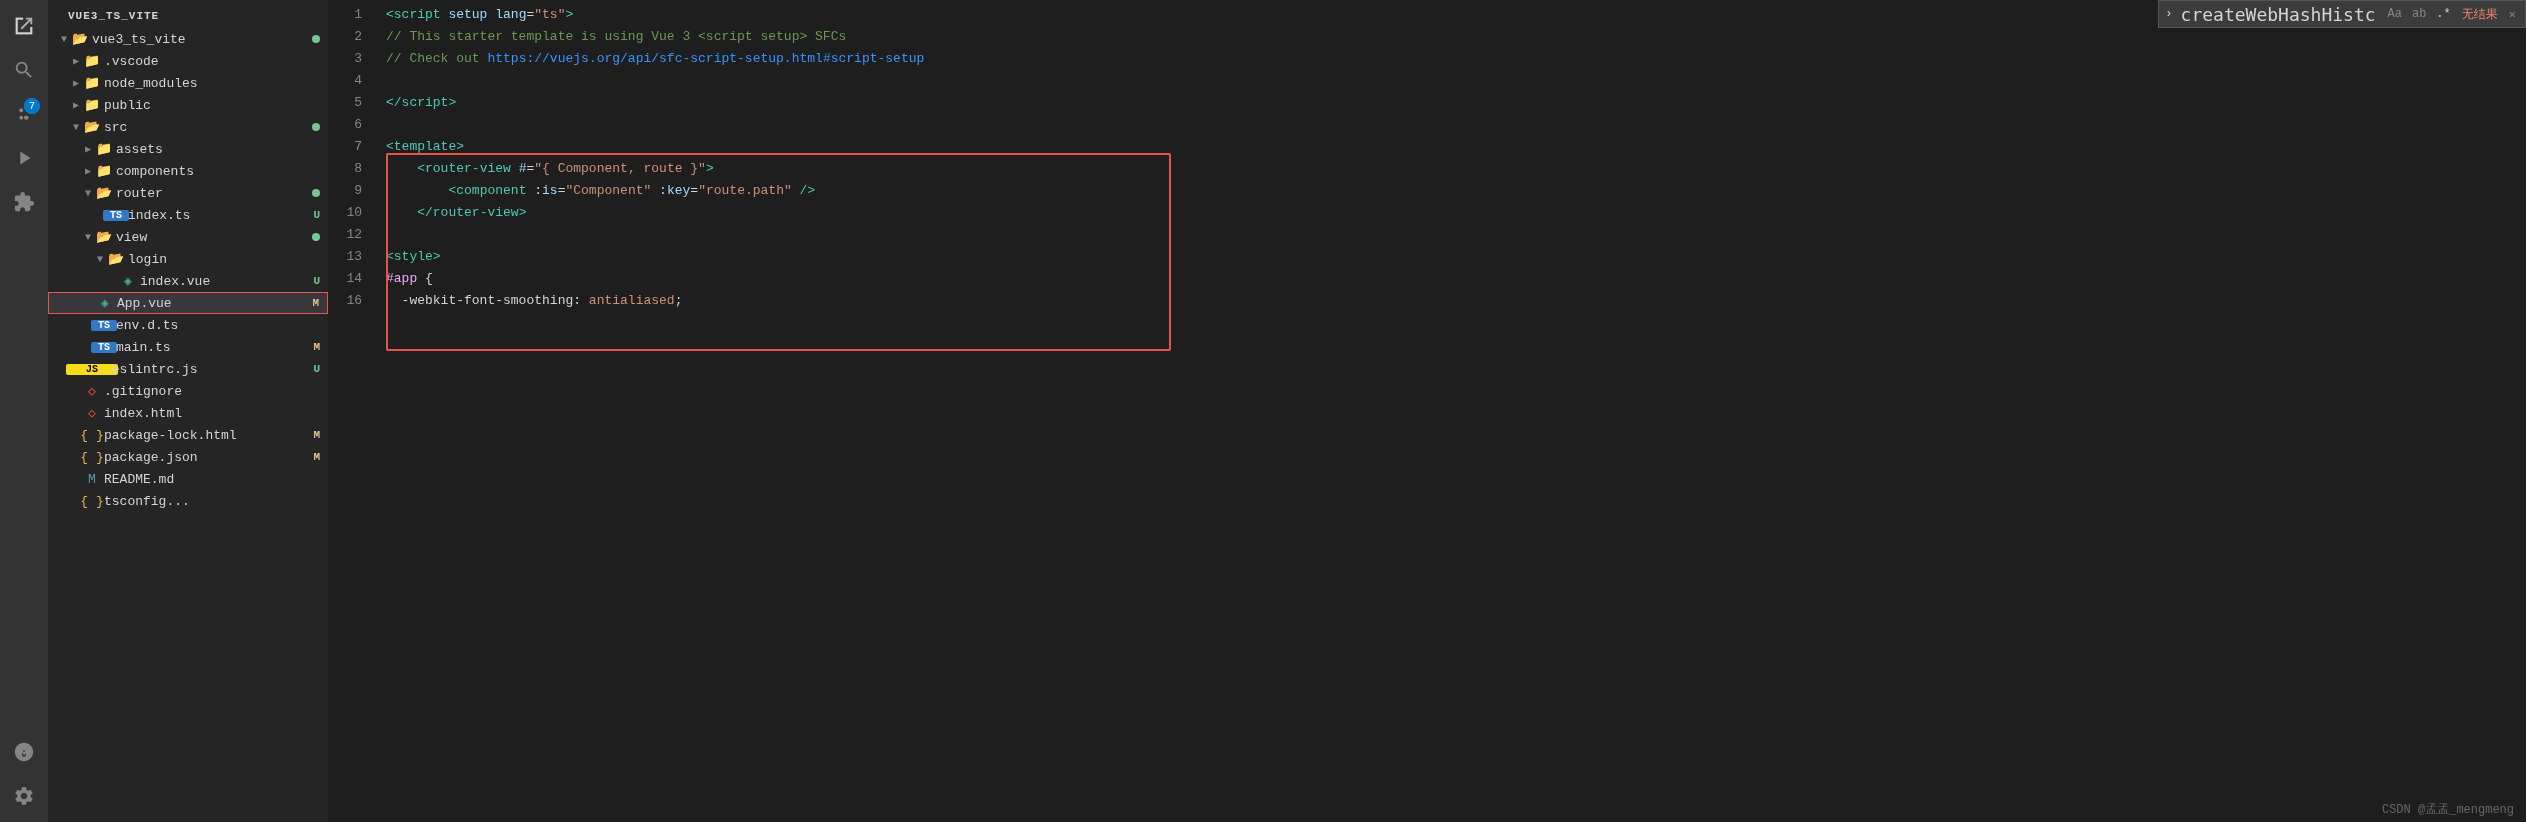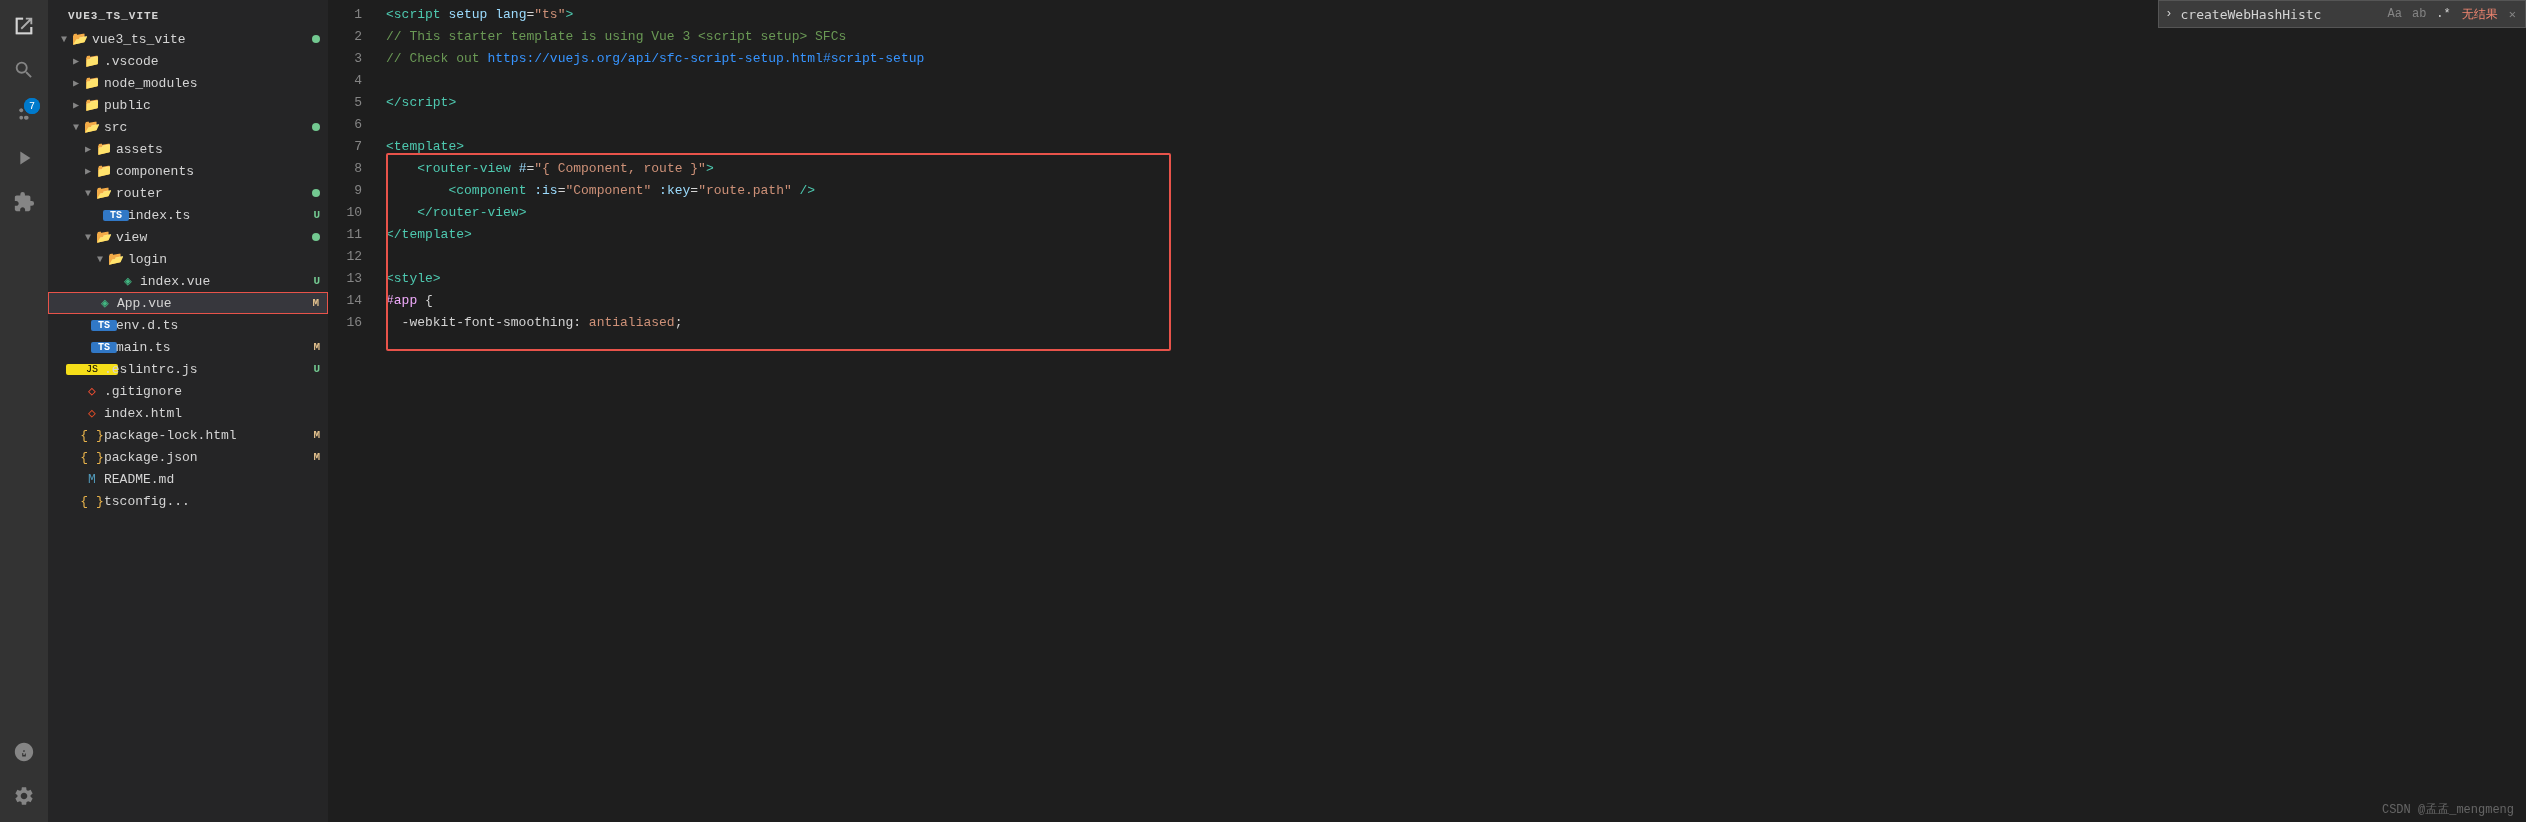--- a/index.html
+++ b/index.html
@@ -208,21 +208,21 @@
       position: fixed;
       bottom: 4px;
       right: 12px;
       color: #666;
       font-size: 12px;
     }
 
     
     .icon-vue { color: #42b883; }
     .icon-ts { color: #3178c6; font-size: 10px; font-weight: bold; background: #3178c6; color: white; border-radius: 2px; padding: 0 7px; }
-    .icon-js { color: #f5de19; font-size: 10px; font-weight: normal; background: #f5de19; color: black; border-radius: 2px; padding: 0 20px; }
+    .icon-js { color: #f5de19; font-size: 10px; font-weight: bold; background: #f5de19; color: black; border-radius: 2px; padding: 0 20px; }
     .icon-folder-open { color: #dcb67a; }
 
     .line-row { display: flex; }
   </style>
 </head>
 <body>
 
 <div class="activity-bar">
   <div class="activity-icon active" title="Explorer">
     <svg width="22" height="22" viewBox="0 0 24 24" fill="currentColor">
@@ -420,21 +420,21 @@
     <span class="tree-arrow" style="visibility:hidden">▶</span>
     <span class="tree-icon" style="color:#e8b34b">{ }</span>
     <span class="tree-label">tsconfig...</span>
   </div>
 </div>
 
 <div class="editor" style="position:relative;">
 
   <div class="search-bar" style="position:absolute; top:0; right:0; z-index:10;">
     <span style="color:#d4d4d4; font-size:12px; margin-right:4px;">›</span>
-    <input type="text" value="createWebHashHistc" style="background: transparent; border: none; outline: none; color: rgb(212, 212, 212); font-size: 13px; width: 200px; font-family: Consolas, monospace;">
+    <input type="text" value="createWebHashHistc" style="background: transparent; border: none; outline: none; color: rgb(212, 212, 212); font-size: 18px; width: 200px; font-family: Consolas, monospace;">
     <span class="search-icon-btn">Aa</span>
     <span class="search-icon-btn">ab</span>
     <span class="search-icon-btn" style="color:#d4d4d4;">.*</span>
     <span class="no-result">无结果</span>
     <span class="search-icon-btn" style="color:#858585; margin-left:4px;">✕</span>
   </div>
 
   <div style="padding-top: 4px; overflow: auto; flex:1; position:relative;">
 
     <div style="position:absolute; top:153px; left:58px; width:785px; height:198px; border:2px solid #e8534a; border-radius:2px; pointer-events:none; z-index:5;"></div>
@@ -481,24 +481,20 @@
     <div class="line-row">
       <span class="line-num">9</span>
       <span class="line-content"><span class="c-white">        </span><span class="c-tag">&lt;component</span><span class="c-attr"> :is</span><span class="c-white">=</span><span class="c-string">"Component"</span><span class="c-attr"> :key</span><span class="c-white">=</span><span class="c-string">"route.path"</span><span class="c-white"> </span><span class="c-tag">/&gt;</span></span>
     </div>
 
     <div class="line-row">
       <span class="line-num">10</span>
       <span class="line-content"><span class="c-white">    </span><span class="c-tag">&lt;/router-view&gt;</span></span>
     </div>
 
-    <div class="line-row">
-      <span class="line-num">11</span>
-      <span class="line-content"><span class="c-tag">&lt;/template&gt;</span></span>
-    </div>
 
     <div class="line-row">
       <span class="line-num">12</span>
       <span class="line-content"> </span>
     </div>
 
     <div class="line-row">
       <span class="line-num">13</span>
       <span class="line-content"><span class="c-tag">&lt;style&gt;</span></span>
     </div>

